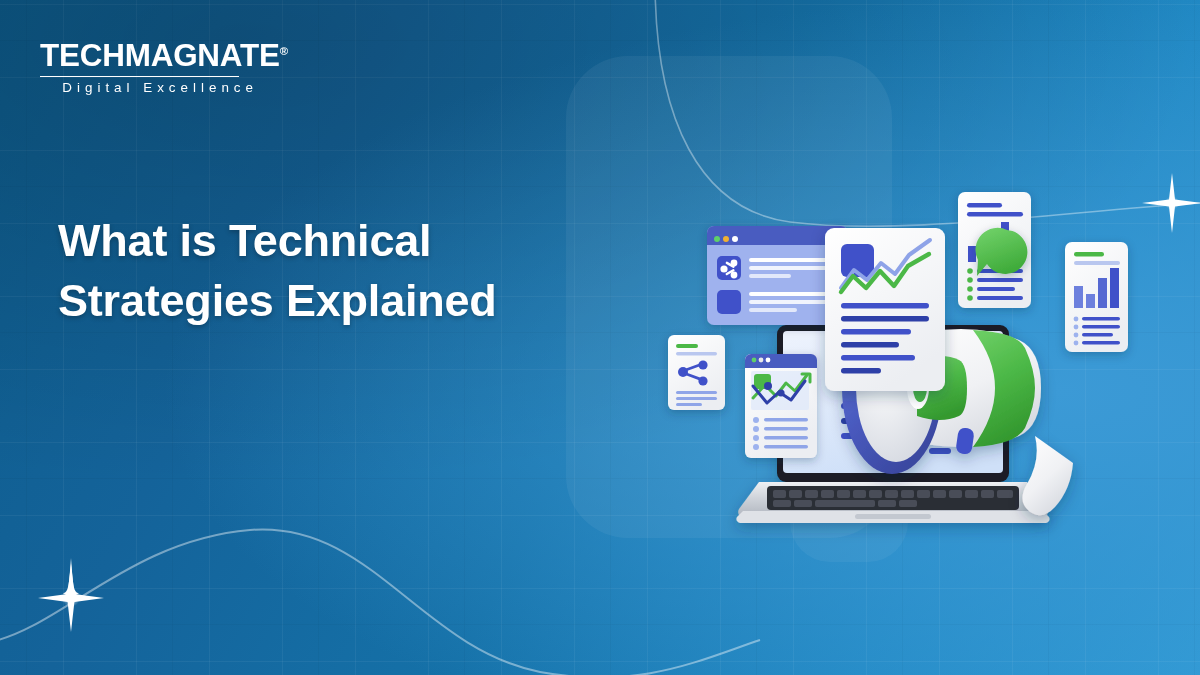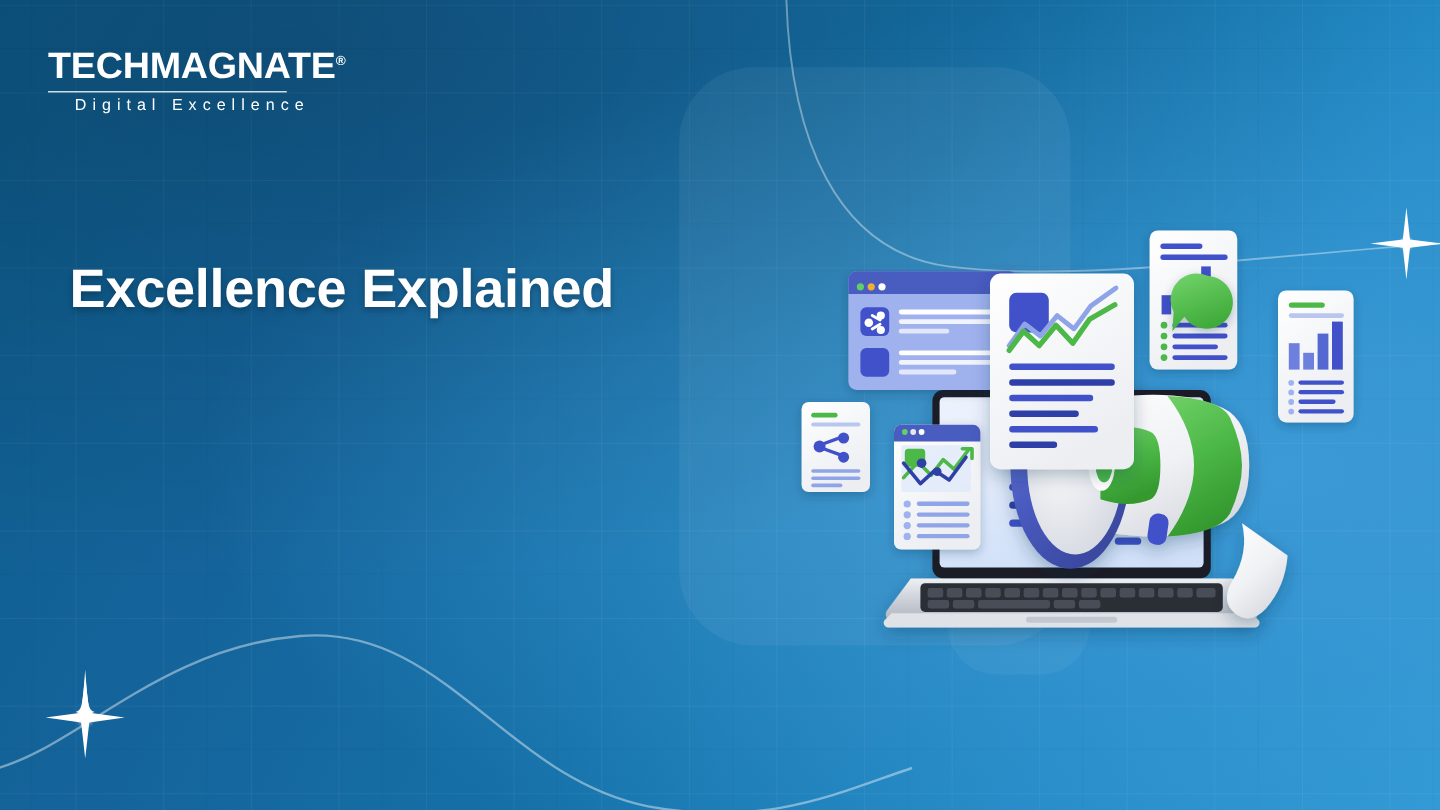--- a/index.html
+++ b/index.html
@@ -107,21 +107,22 @@
     </g>
   </svg>
 
   <div class="logo">
     <span class="logo-word"><span>TECHMAGNATE</span><sup class="logo-reg">®</sup></span>
     <div class="logo-rule"></div>
     <span class="logo-tag">Digital Excellence</span>
   </div>
 
   <h1 class="headline">
-    <span>Excellence Explained</span>
+    <span>What is Technical</span>
+    <span>Strategies Explained</span>
   </h1>
 
   <div class="illus">
   <svg width="545" height="380" viewBox="0 0 545 380">
     <defs>
       <linearGradient id="scrG" x1="0" y1="0" x2="0.4" y2="1">
         <stop offset="0%" stop-color="#eef3fd"></stop>
         <stop offset="100%" stop-color="#cfe0f8"></stop>
       </linearGradient>
       <linearGradient id="baseG" x1="0" y1="0" x2="0" y2="1">

